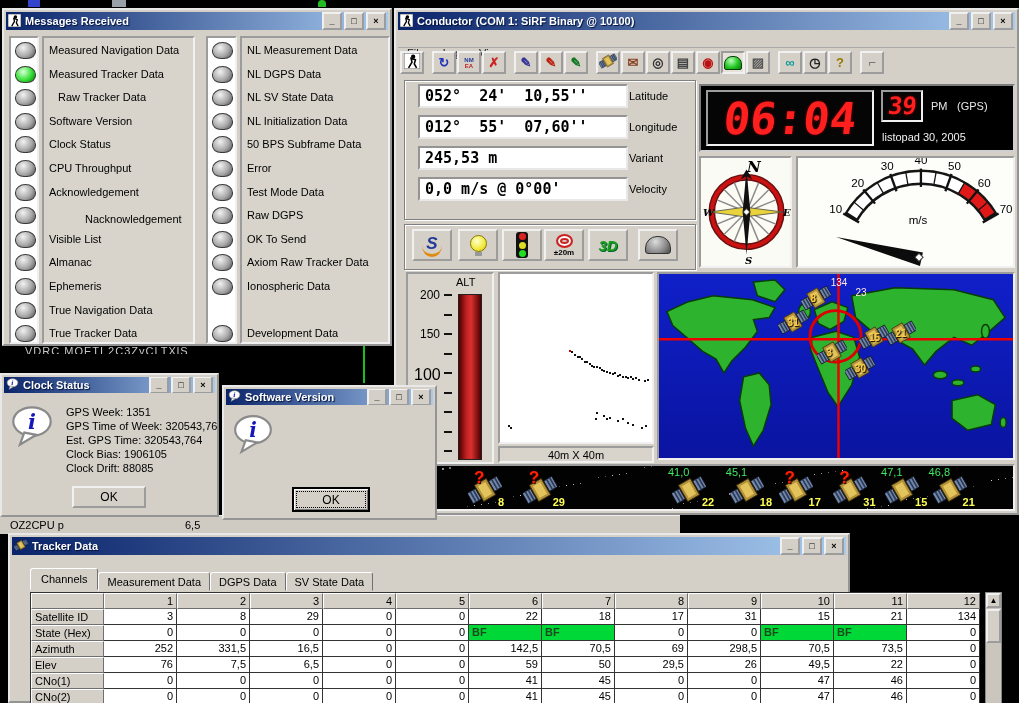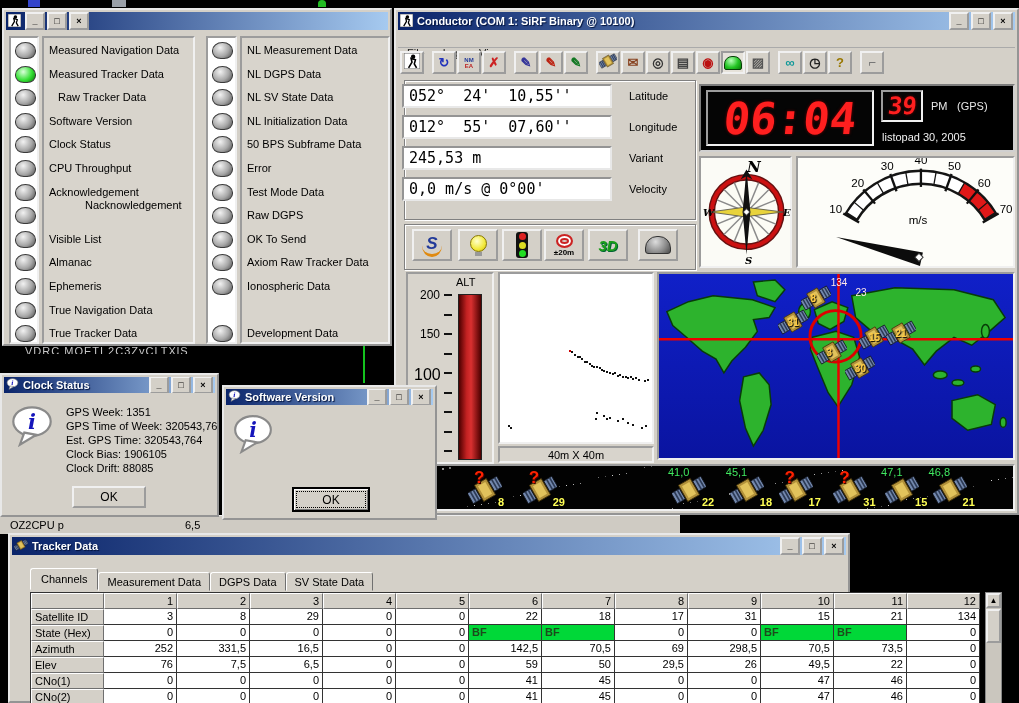--- a/index.html
+++ b/index.html
@@ -19,22 +19,22 @@
     box-shadow:1px 1px 0 #fff, inset 1px 1px 0 #fff;}
   .lamp{position:absolute;left:4px;width:19px;height:15px;border-radius:50% 50% 42% 42%;
     border:1px solid #3a3a3a;background:radial-gradient(circle at 38% 32%,#f2f2f2,#a8a8a8 55%,#565656 95%);}
   .lamp.green{background:radial-gradient(circle at 38% 32%,#d9ffd9,#35e035 55%,#0a7d0a 95%);}
   .msglabel{position:absolute;left:5px;white-space:nowrap;}
   .menuitem{display:inline-block;padding:17px 9px;color:#222;text-align:right;}
   .tbbtn{width:24px;height:23px;background:#d4d0c8;border:2px outset #f0f0f0;margin-right:1px;
     display:flex;align-items:center;justify-content:center;font-size:13px;font-weight:bold;box-sizing:border-box;}
   .tbbtn.pressed{border:2px inset #f0f0f0;background:#e6e2da;}
   .gap{margin-left:7px;}
-  .fieldbox{position:absolute;left:6px;width:210px;height:24px;background:#fff;border:2px inset #e8e8e8;
-    box-sizing:border-box;font-family:"DejaVu Sans Mono",monospace;font-weight:normal;font-size:15px;
+  .fieldbox{position:absolute;left:22px;width:210px;height:24px;background:#fff;border:2px inset #e8e8e8;
+    box-sizing:border-box;font-family:"DejaVu Sans Mono",monospace;font-weight:bold;font-size:15px;
     display:flex;align-items:center;padding-left:5px;white-space:pre;text-align:right;}
   .fieldlabel{position:absolute;left:233px;height:24px;display:flex;align-items:center;}
   .actbtn{position:absolute;top:6px;width:40px;height:32px;background:#d4d0c8;border:2px outset #f0f0f0;
     box-sizing:border-box;display:flex;flex-direction:column;align-items:center;justify-content:center;}
   .clockpanel{position:absolute;background:#000;border:2px inset #d0d0d0;box-sizing:border-box;}
   .digits{font-family:"DejaVu Sans Mono",monospace;font-weight:bold;color:#ff1f1f;
     transform:skewX(-6deg);text-shadow:0 0 3px #7a0000;}
   .satimg{position:absolute;}
   .satid{position:absolute;color:#ffff55;font-size:11px;font-weight:bold;text-shadow:1px 1px 1px #000;}
   .satcno{position:absolute;color:#40e860;font-size:11px;text-shadow:1px 1px 1px #000;}
@@ -75,20 +75,21 @@
     <span style="position:absolute;left:185px;top:3px;">6,5</span>
   </div>
 
   <div class="win" id="messages-window" style="left:2px;top:8px;width:390px;height:338px;z-index:2;">
     <div class="titlebar">
       <span id="mr-ticon"><span><svg width="13" height="13" viewBox="0 0 14 14">
               <rect width="14" height="14" fill="#fff" stroke="#777"></rect>
               <circle cx="8" cy="3.2" r="1.9" fill="#000"></circle>
               <path d="M4,13 L7,8 L6.2,4.8 L10,6 L9,9.5 L11,13" stroke="#000" stroke-width="1.4" fill="none"></path>
             </svg></span></span>
+      <span class="ttext">Messages Received</span>
       <span class="winbtns">
           <span class="wbtn">_</span>
           <span class="wbtn">□</span>
           <span class="wbtn">×</span>
         </span>
     </div>
     <div class="inset" id="mr-strip-left" style="left:5px;top:26px;width:30px;height:308px;background:#fff;">
         <div class="lamp" style="top: 4px;"></div>
         <div class="lamp green" style="top: 27.6px;"></div>
         <div class="lamp" style="top: 51.2px;"></div>
@@ -104,21 +105,21 @@
         <div class="lamp" style="top: 287.2px;"></div>
       </div>
     <div class="inset" id="mr-panel-left" style="left:38px;top:26px;width:153px;height:308px;background:#d8d4cc;">
         <div class="msglabel" style="top: 6px;">Measured Navigation Data</div>
         <div class="msglabel" style="top: 29.6px;">Measured Tracker Data</div>
         <div class="msglabel" style="top: 53.2px; padding-left: 9px;">Raw Tracker Data</div>
         <div class="msglabel" style="top: 76.8px;">Software Version</div>
         <div class="msglabel" style="top: 100.4px;">Clock Status</div>
         <div class="msglabel" style="top: 124px;">CPU Throughput</div>
         <div class="msglabel" style="top: 147.6px;">Acknowledgement</div>
-        <div class="msglabel" style="top: 161px; padding-left: 36px;">Nacknowledgement</div>
+        <div class="msglabel" style="top: 175px; padding-left: 36px;">Nacknowledgement</div>
         <div class="msglabel" style="top: 194.8px;">Visible List</div>
         <div class="msglabel" style="top: 218.4px;">Almanac</div>
         <div class="msglabel" style="top: 242px;">Ephemeris</div>
         <div class="msglabel" style="top: 265.6px;">True Navigation Data</div>
         <div class="msglabel" style="top: 289.2px;">True Tracker Data</div>
       </div>
     <div class="inset" id="mr-strip-right" style="left:202px;top:26px;width:31px;height:308px;background:#fff;">
         <div class="lamp" style="top: 4px;"></div>
         <div class="lamp" style="top: 27.6px;"></div>
         <div class="lamp" style="top: 51.2px;"></div>

